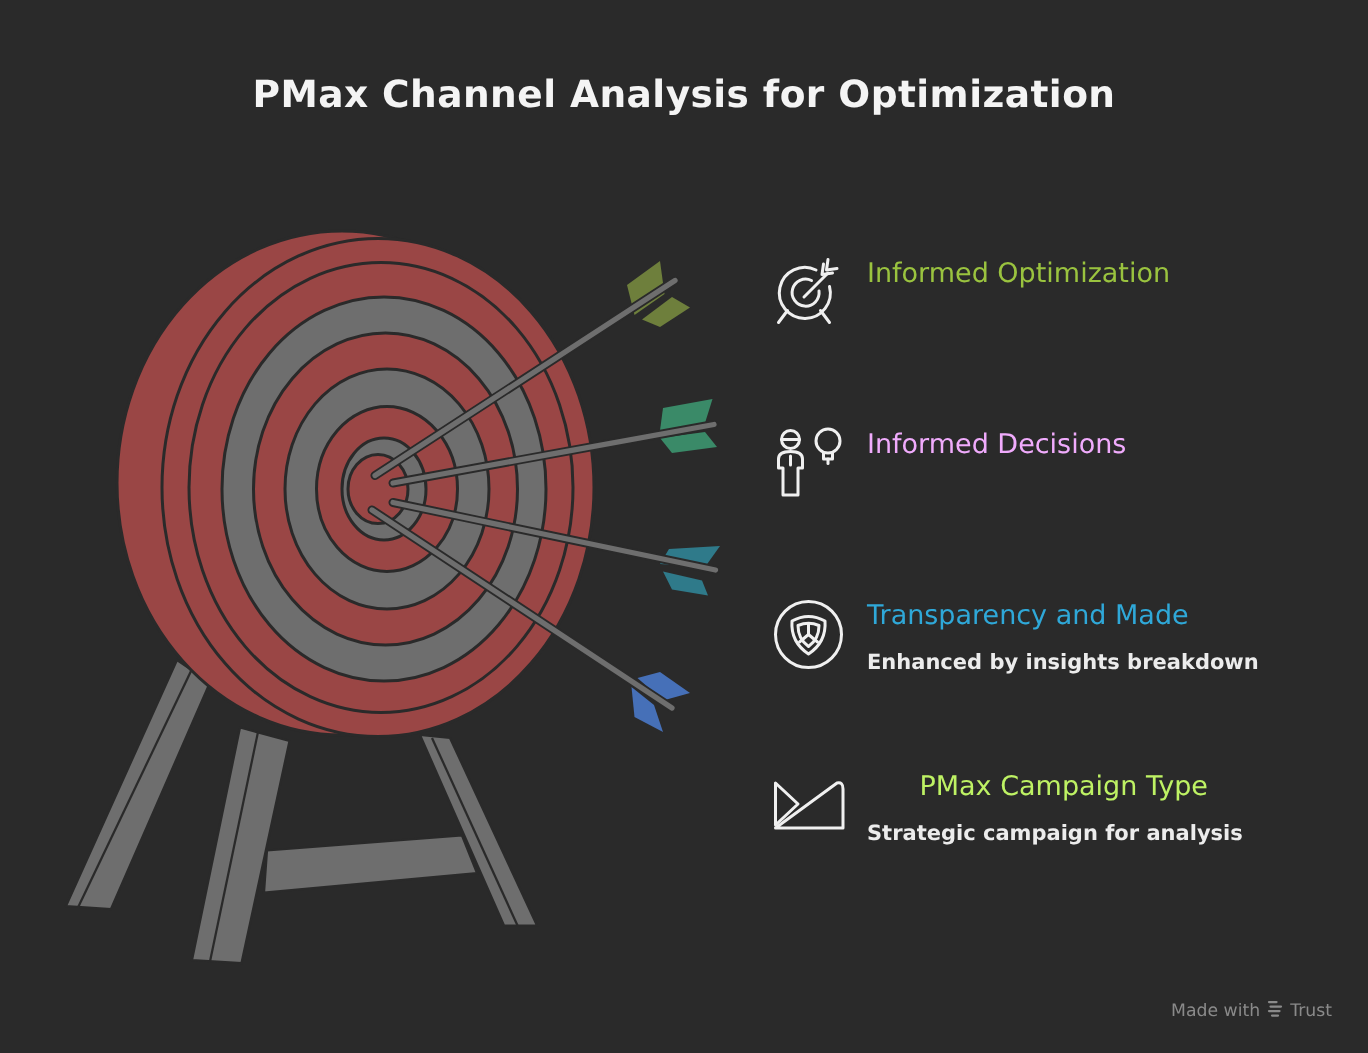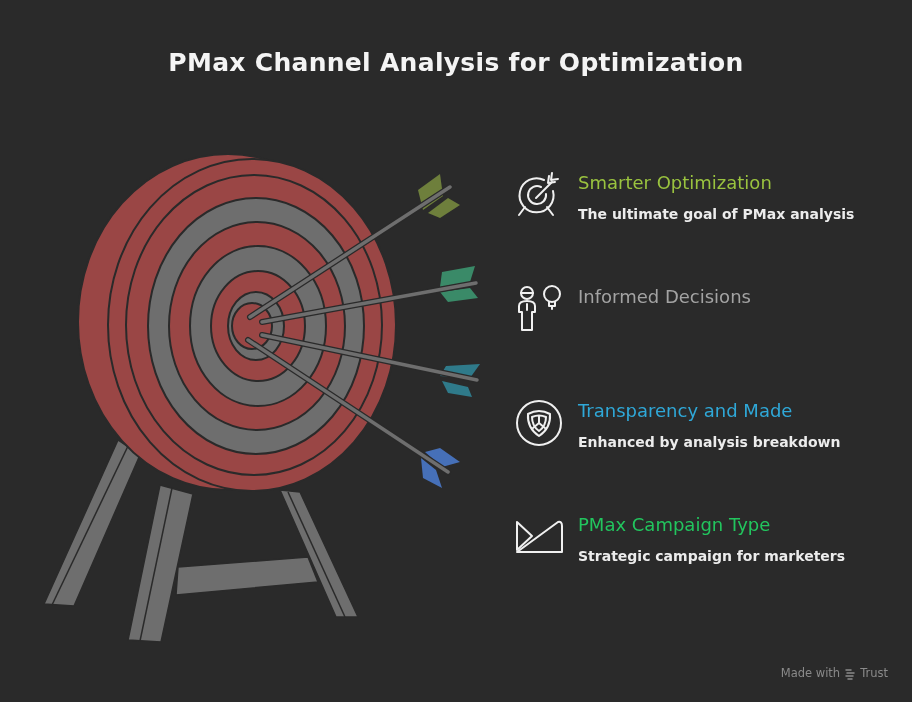--- a/index.html
+++ b/index.html
@@ -11,21 +11,21 @@
       position: absolute; left: 0; top: 48px; width: 912px; text-align: center;
       color: #f4f4f4; font-size: 25px; font-weight: bold; letter-spacing: 0.3px;
     }
     .art { position: absolute; left: 0; top: 0; width: 912px; height: 702px; }
     .item { position: absolute; left: 514px; width: 380px; height: 60px; }
     .item .icon { position: absolute; left: 0; top: 0; width: 50px; height: 50px; }
     .item .heading { position: absolute; left: 64px; top: 2px; font-size: 18px; white-space: nowrap; }
     .item .desc { position: absolute; left: 64px; top: 36px; font-size: 14px; color: #ececec; font-weight: bold; white-space: nowrap; }
     .footer {
       position: absolute; right: 24px; bottom: 22px; color: #8a8a8a; font-size: 11.5px;
-      display: flex; align-items: flex-end; gap: 4px;
+      display: flex; align-items: flex-start; gap: 4px;
     }
     .footer svg { display: block; }
   </style>
 </head>
 <body>
 
 <div class="title">PMax Channel Analysis for Optimization</div>
 
 <svg class="art" viewBox="0 0 912 702" xmlns="http://www.w3.org/2000/svg">
 
@@ -85,57 +85,56 @@
 <div class="item" style="top:170px;">
   <svg class="icon" viewBox="0 0 50 50" fill="none" stroke="#f0f0f0" stroke-width="2" stroke-linecap="round" stroke-linejoin="round">
     <path d="M30 10 A17 17 0 1 0 39 21"></path>
     <path d="M27 17 A9 9 0 1 0 32 24"></path>
     <line x1="22" y1="28" x2="38" y2="12"></line>
     <path d="M35 6 L34 13 L41 12"></path>
     <path d="M38 3 L37 10 L44 9"></path>
     <line x1="11" y1="37" x2="5" y2="45"></line>
     <line x1="33" y1="37" x2="39" y2="45"></line>
   </svg>
-  <div class="heading" style="color:#9ac33f;">Smarter Optimization</div>
-  <div class="desc">The ultimate goal of PMax analysis</div>
+  <div class="heading" style="color:#9ac33f;">Informed Optimization</div>
 </div>
 
 <div class="item" style="top:284px;">
   <svg class="icon" viewBox="0 0 50 50" fill="none" stroke="#f0f0f0" stroke-width="2" stroke-linecap="round" stroke-linejoin="round">
     <circle cx="13" cy="9" r="6"></circle>
     <line x1="7" y1="9" x2="19" y2="9"></line>
     <path d="M5 28 L5 22 Q5 17 13 17 Q21 17 21 22 L21 28 L18 28 L18 46 L8 46 L8 28 Z"></path>
     <line x1="13" y1="20" x2="13" y2="26"></line>
     <circle cx="38" cy="10" r="8"></circle>
     <path d="M35 18 L35 22 L41 22 L41 18"></path>
     <line x1="38" y1="22" x2="38" y2="25"></line>
   </svg>
-  <div class="heading" style="color:#a3a3a3;">Informed Decisions</div>
+  <div class="heading" style="color:#f0abfc;">Informed Decisions</div>
 </div>
 
 <div class="item" style="top:398px;">
   <svg class="icon" viewBox="0 0 50 50" fill="none" stroke="#f0f0f0" stroke-width="2" stroke-linecap="round" stroke-linejoin="round">
     <circle cx="25" cy="25" r="22"></circle>
     <path d="M14 16 Q25 10 36 16 Q37 30 25 38 Q13 30 14 16 Z"></path>
     <path d="M18 19 Q25 16 32 19 Q32 28 25 33 Q18 28 18 19 Z"></path>
     <line x1="25" y1="18" x2="25" y2="25"></line>
     <line x1="25" y1="25" x2="19" y2="30"></line>
     <line x1="25" y1="25" x2="31" y2="30"></line>
   </svg>
   <div class="heading" style="color:#2fa8d8;">Transparency and Made</div>
-  <div class="desc">Enhanced by analysis breakdown</div>
+  <div class="desc">Enhanced by insights breakdown</div>
 </div>
 
 <div class="item" style="top:512px;">
   <svg class="icon" viewBox="0 0 50 50" fill="none" stroke="#f0f0f0" stroke-width="2" stroke-linecap="round" stroke-linejoin="round">
     <path d="M3 10 L3 38 L18 24 Z"></path>
     <path d="M3 40 L44 10 Q48 9 48 14 L48 40 Z"></path>
   </svg>
-  <div class="heading" style="color:#22c55e;">PMax Campaign Type</div>
-  <div class="desc">Strategic campaign for marketers</div>
+  <div class="heading" style="color:#bef264;margin-left:35px;">PMax Campaign Type</div>
+  <div class="desc">Strategic campaign for analysis</div>
 </div>
 
 <div class="footer">
   <span>Made with</span>
   <svg width="12" height="12" viewBox="0 0 12 12" fill="none" stroke="#8a8a8a" stroke-width="1.5" stroke-linecap="round">
     <line x1="2" y1="2" x2="7" y2="2"></line>
     <line x1="3" y1="5" x2="10" y2="5"></line>
     <line x1="2" y1="8" x2="9" y2="8"></line>
     <line x1="4" y1="11" x2="8" y2="11"></line>
   </svg>

